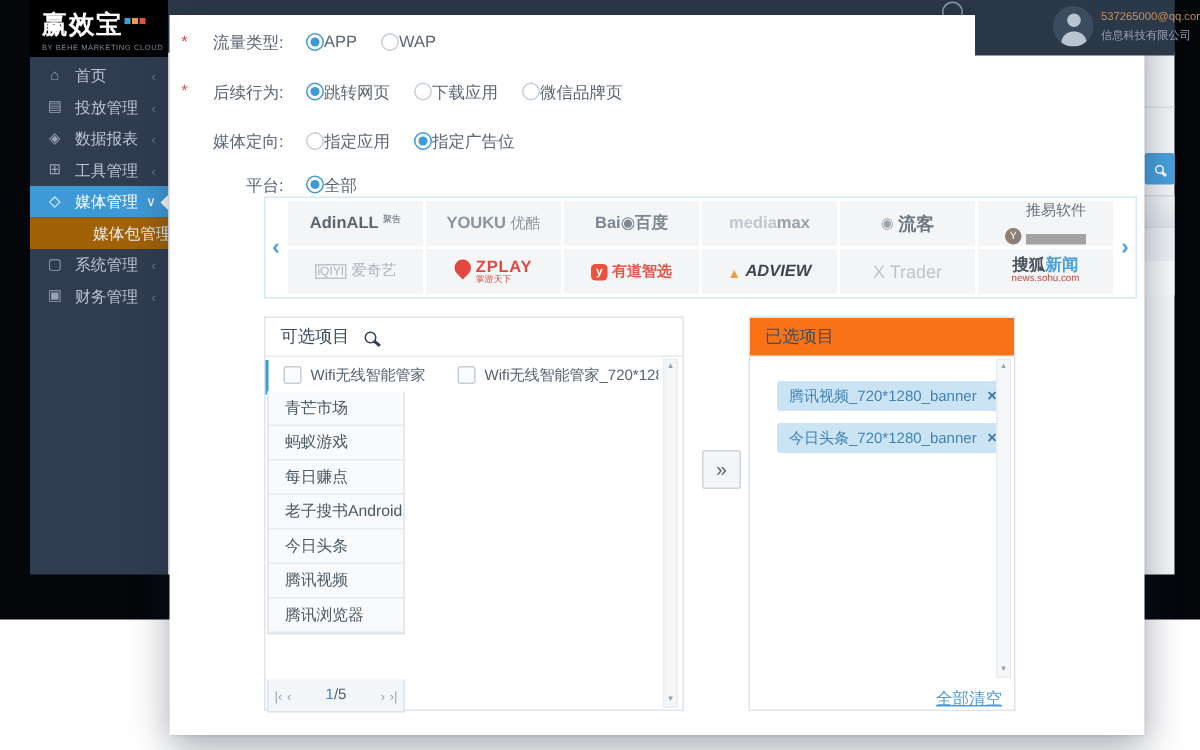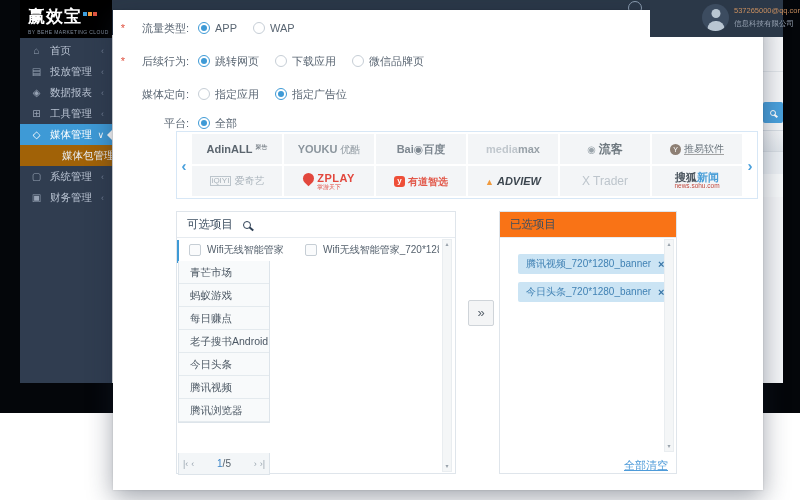--- a/index.html
+++ b/index.html
@@ -42,22 +42,22 @@
 .avatar:before{content:"";position:absolute;top:5px;left:50%;transform:translateX(-50%);width:9px;height:9px;border-radius:50%;background:#b9c6d2}
 .avatar:after{content:"";position:absolute;top:17px;left:50%;transform:translateX(-50%);width:17px;height:10px;border-radius:8px 8px 0 0;background:#b9c6d2}
 .uinfo{position:absolute;left:84px;top:6px}
 .uemail{font-size:7.5px;color:#c98f5f;white-space:nowrap}
 .ucompany{font-size:7.5px;color:#97a2b2;margin-top:4px;white-space:nowrap}
 
 .modal{position:absolute;left:113px;top:10px;width:650px;height:480px;background:#fff;z-index:40;box-shadow:0 8px 24px rgba(25,35,55,.4),0 0 2px rgba(0,0,0,.15)}
 #form{position:absolute;left:0;top:0;right:0;height:120px}
 .frow{position:absolute;left:6px;height:16px;display:flex;align-items:center;font-size:11px}
 .req{width:8px;color:#e0503f;text-align:center}
-.flabel{display:inline-block;width:62px;text-align:right;color:#5a6673;margin-right:9px;white-space:nowrap}
-.fopt{display:inline-flex;align-items:center;margin-right:16px;gap:5px;cursor:pointer}
+.flabel{display:inline-block;width:62px;text-align:right;color:#5a6673;margin-right:15px;white-space:nowrap}
+.fopt{display:inline-flex;align-items:center;margin-right:16px;cursor:pointer}
 .radio{width:12px;height:12px;border-radius:50%;border:1px solid #c6ced6;background:#fff;position:relative}
 .radio.on{border-color:#3e9ad6}
 .radio.on:after{content:"";position:absolute;inset:2px;border-radius:50%;background:#3e9ad6}
 .olabel{color:#5a6673}
 
 .carousel{position:absolute;left:63px;top:121px;width:582px;height:68px;border:1px solid #d7e7f6;background:#fff}
 .car-arrow{position:absolute;top:50%;transform:translateY(-50%);color:#4aa0dc;font-size:15px;font-weight:bold;width:14px;text-align:center;cursor:pointer}
 .car-arrow.lft{left:0}.car-arrow.rgt{right:0}
 #logo-grid{position:absolute;left:15px;top:2px;width:550px;height:62px;display:grid;grid-template-columns:repeat(6,1fr);grid-auto-rows:30px;gap:2px}
 .lgc{background:#f3f5f7;display:flex;flex-direction:column;align-items:center;justify-content:center;overflow:hidden;cursor:pointer}
@@ -65,21 +65,21 @@
 .s-dk{color:#5b656e;font-weight:bold;font-size:11px}
 .s-sup{color:#5b656e;font-size:6px;align-self:flex-start}
 .s-gray{color:#8a949c;font-weight:bold;font-size:11px}
 .s-grayn{color:#8a949c;font-size:10px}
 .s-baidu{color:#7d8790;font-size:11px;font-weight:bold}
 .s-lt{color:#c0c7cd;font-size:11px;font-weight:bold}
 .s-ltb{color:#98a1a8;font-weight:bold;font-size:11px;margin-left:-3px}
 .ico-liuke{color:#9aa4ab;font-size:10px}
 .s-liuke{color:#6e787f;font-weight:bold;font-size:12px}
 .ico-tuiyi{width:11px;height:11px;border-radius:50%;background:#8d7f74;color:#fff;font-size:7px;display:inline-flex;align-items:center;justify-content:center}
-.s-tuiyi{color:#6a747c;font-size:10px;border-bottom:1px solid #a3a3a3;padding-bottom:0}
+.s-tuiyi{color:#6a747c;font-size:10px;border-bottom:7px solid #a3a3a3;padding-bottom:10px}
 .seg-box{color:#a9b3bb;font-size:8px;border:1px solid #bcc5cc;padding:0 1px}
 .s-iqy{color:#a9b3bb;font-size:10px}
 .ico-zplay{width:11px;height:11px;border-radius:50% 50% 0 50%;background:#e2473d;transform:rotate(45deg)}
 .s-redb{color:#e2473d;font-weight:bold;font-size:11px;letter-spacing:.5px}
 .s-reds{color:#e2473d;font-size:6px}
 .ico-youdao{width:11px;height:11px;border-radius:3px;background:#ee4f38;color:#fff;font-size:8px;display:inline-flex;align-items:center;justify-content:center;font-weight:bold}
 .s-yd{color:#e2584a;font-size:10px;font-weight:bold}
 .ico-adview{color:#f09a3e;font-size:9px}
 .s-adv{color:#3d4750;font-weight:bold;font-style:italic;font-size:11px}
 .s-xtr{color:#bdc5cc;font-size:12px}

